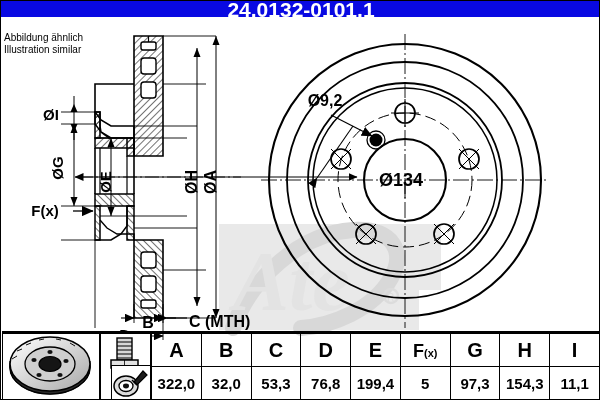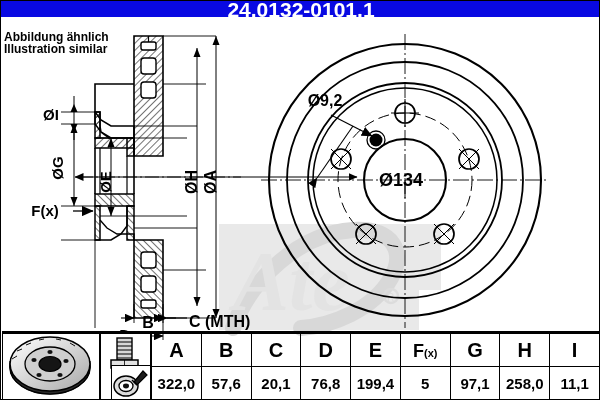--- a/index.html
+++ b/index.html
@@ -31,21 +31,21 @@
     font-weight:bold;
     font-size:21px;
     letter-spacing:0px;
     line-height:21px;
     white-space:nowrap;
   }
 
   
   .note{
     position:absolute;left:3px;top:31px;
-    font-size:12px;font-weight:bold;line-height:11.5px;
+    font-size:10px;font-weight:normal;line-height:11.5px;
     color:#000;white-space:nowrap;
   }
 
   
   #canvas{
     position:absolute;left:0;top:27px;width:600px;height:373px;
   }
   #canvas svg{display:block;}
 
   
@@ -371,26 +371,26 @@
           <th>E</th>
           <th><span class="fx-main">F</span><span class="fx-sub">(x)</span></th>
           <th>G</th>
           <th>H</th>
           <th>I</th>
         </tr>
       </thead>
       <tbody>
         <tr>
           <td>322,0</td>
-          <td>57,6</td>
-          <td>20,1</td>
+          <td>32,0</td>
+          <td>53,3</td>
           <td>76,8</td>
           <td>199,4</td>
           <td>5</td>
-          <td>97,1</td>
-          <td>258,0</td>
+          <td>97,3</td>
+          <td>154,3</td>
           <td>11,1</td>
         </tr>
       </tbody>
     </table>
   </div>
 
 </div>
 
 </body></html>

